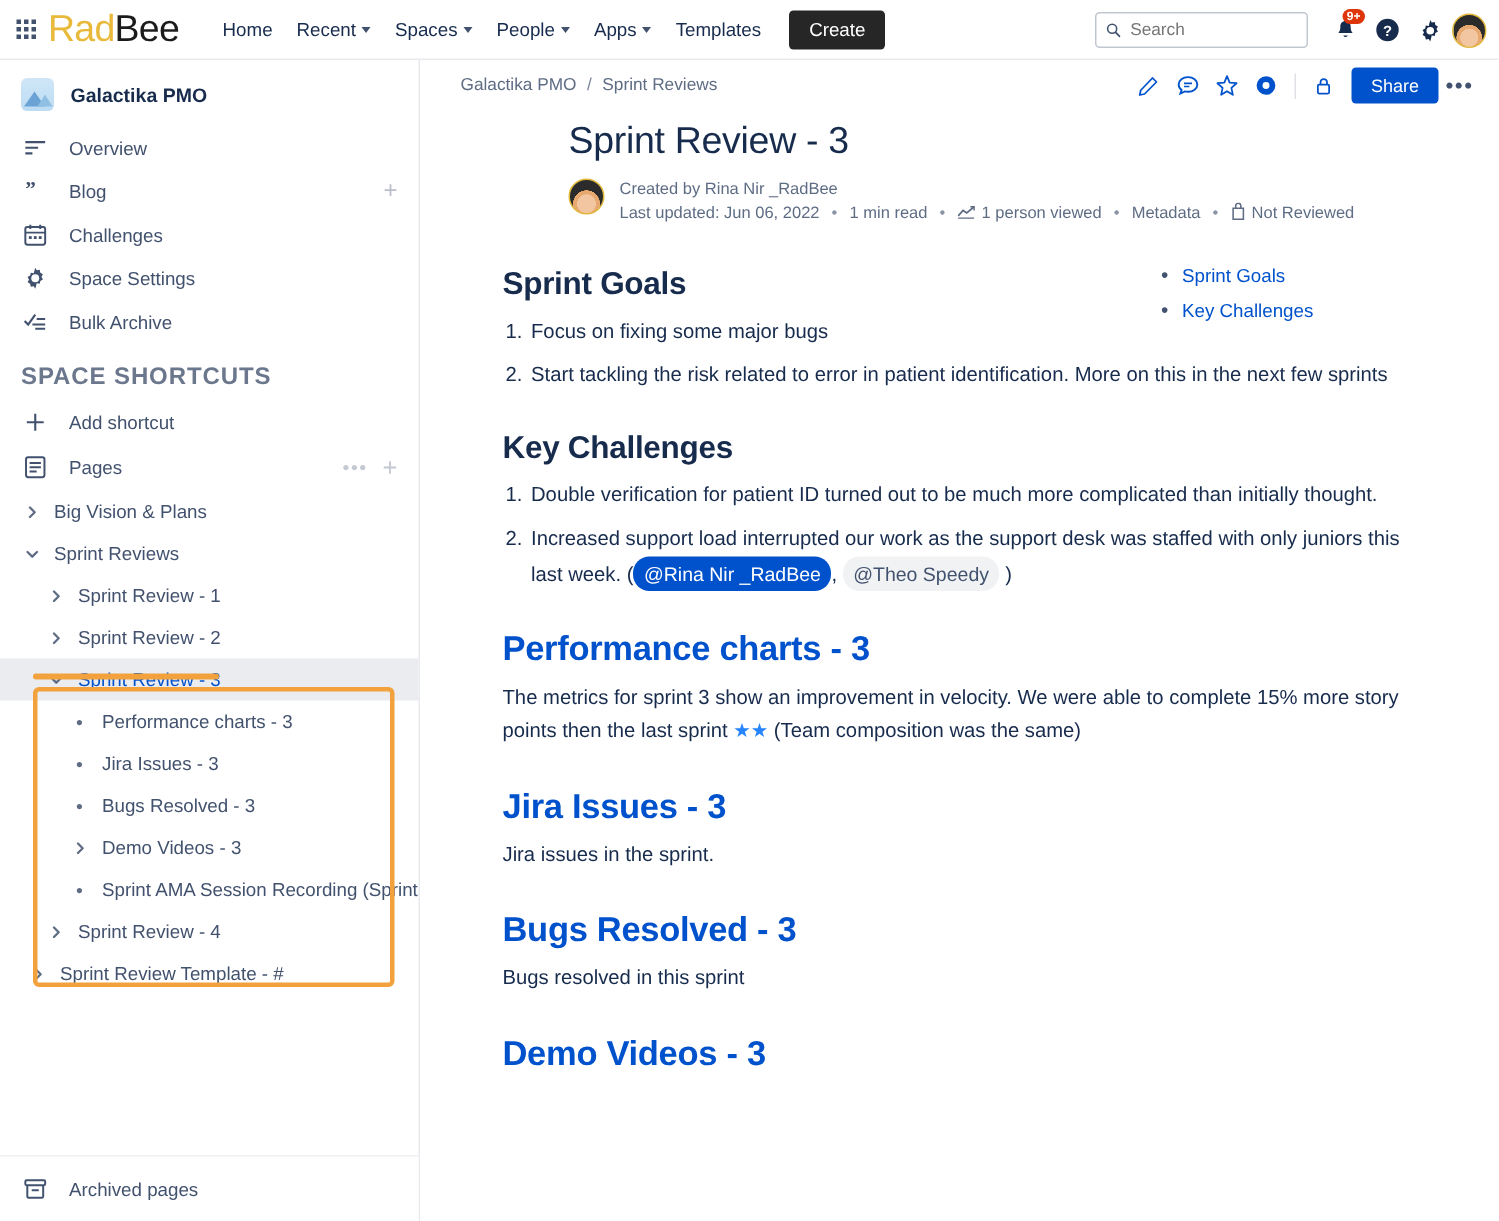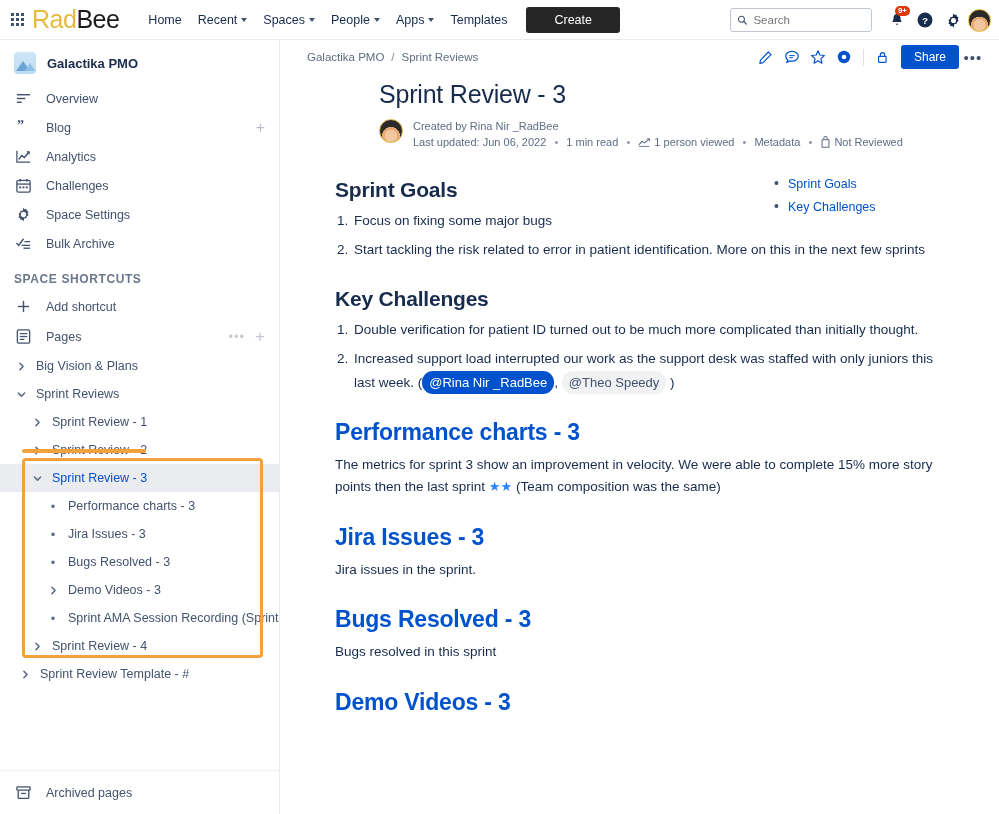--- a/index.html
+++ b/index.html
@@ -43,21 +43,21 @@
   }
   .caret {
     width: 0; height: 0;
     border-left: 3.5px solid transparent;
     border-right: 3.5px solid transparent;
     border-top: 4px solid #42526e;
     display: inline-block;
   }
   .createbtn {
     background: #262626; color: #fff; font-size: 12.5px;
-    padding: 6px 28px; border-radius: 3px; cursor: pointer;
+    padding: 6px 13px; border-radius: 3px; cursor: pointer;
     margin-left: 10px; white-space: nowrap;
   }
   .nav-right {
     position: absolute; right: 8px; top: 0; height: 40px;
     display: flex; align-items: center; gap: 2px;
   }
   .searchbox {
     width: 142px; height: 24px; border: 1px solid #c1c7d0;
     border-radius: 3px; display: flex; align-items: center;
     padding: 0 6px; gap: 6px; background: #fff; cursor: text;
@@ -122,21 +122,21 @@
 
   .side-row {
     display: flex; align-items: center; gap: 13px;
     padding: 5px 14px; cursor: pointer; color: #42526e;
     min-height: 28px; position: relative;
   }
   .side-ico { width: 19px; height: 19px; flex: none; display:flex; align-items:center; justify-content:center; }
   .side-label { font-size: 12.5px; color: #42526e; }
 
   .shortcuts-head {
-    font-size: 12px; font-weight: bold; letter-spacing: .6px;
+    font-size: 16px; font-weight: bold; letter-spacing: .6px;
     color: #6b778c; padding: 14px 14px 6px 14px; text-transform: uppercase;
   }
 
   .pages-head {
     display: flex; align-items: center; gap: 13px;
     padding: 6px 14px; cursor: pointer; position: relative;
   }
   .pages-head .ac { margin-left: auto; display: flex; gap: 10px; align-items: center; color: #c5c9d2; }
 
   .tree-row {
@@ -350,30 +350,20 @@
     <div class="side-row">
       <span class="side-ico">
         <svg width="17" height="17" viewBox="0 0 18 18">
           <text x="2" y="12" font-size="15" font-weight="bold" fill="#42526e" font-family="Liberation Serif, serif">”</text>
         </svg>
       </span>
       <span class="side-label">Blog</span>
       <span style="margin-left:auto;color:#b9bec9;font-size:16px;">+</span>
     </div>
 
-    <div class="side-row">
-      <span class="side-ico">
-        <svg width="17" height="17" viewBox="0 0 18 18">
-          <path d="M2 3v12h14" fill="none" stroke="#42526e" stroke-width="1.3"></path>
-          <polyline points="4,12 7,8 10,10 15,4" fill="none" stroke="#42526e" stroke-width="1.5"></polyline>
-          <polyline points="12.5,4 15,4 15,6.5" fill="none" stroke="#42526e" stroke-width="1.3"></polyline>
-        </svg>
-      </span>
-      <span class="side-label">Analytics</span>
-    </div>
 
     <div class="side-row">
       <span class="side-ico">
         <svg width="17" height="17" viewBox="0 0 18 18">
           <rect x="2" y="3.5" width="14" height="12.5" rx="1.5" fill="none" stroke="#42526e" stroke-width="1.4"></rect>
           <line x1="2" y1="7.5" x2="16" y2="7.5" stroke="#42526e" stroke-width="1.4"></line>
           <line x1="5.5" y1="2" x2="5.5" y2="5" stroke="#42526e" stroke-width="1.4"></line>
           <line x1="12.5" y1="2" x2="12.5" y2="5" stroke="#42526e" stroke-width="1.4"></line>
           <rect x="4.5" y="10" width="2" height="2" fill="#42526e"></rect>
           <rect x="8" y="10" width="2" height="2" fill="#42526e"></rect>

